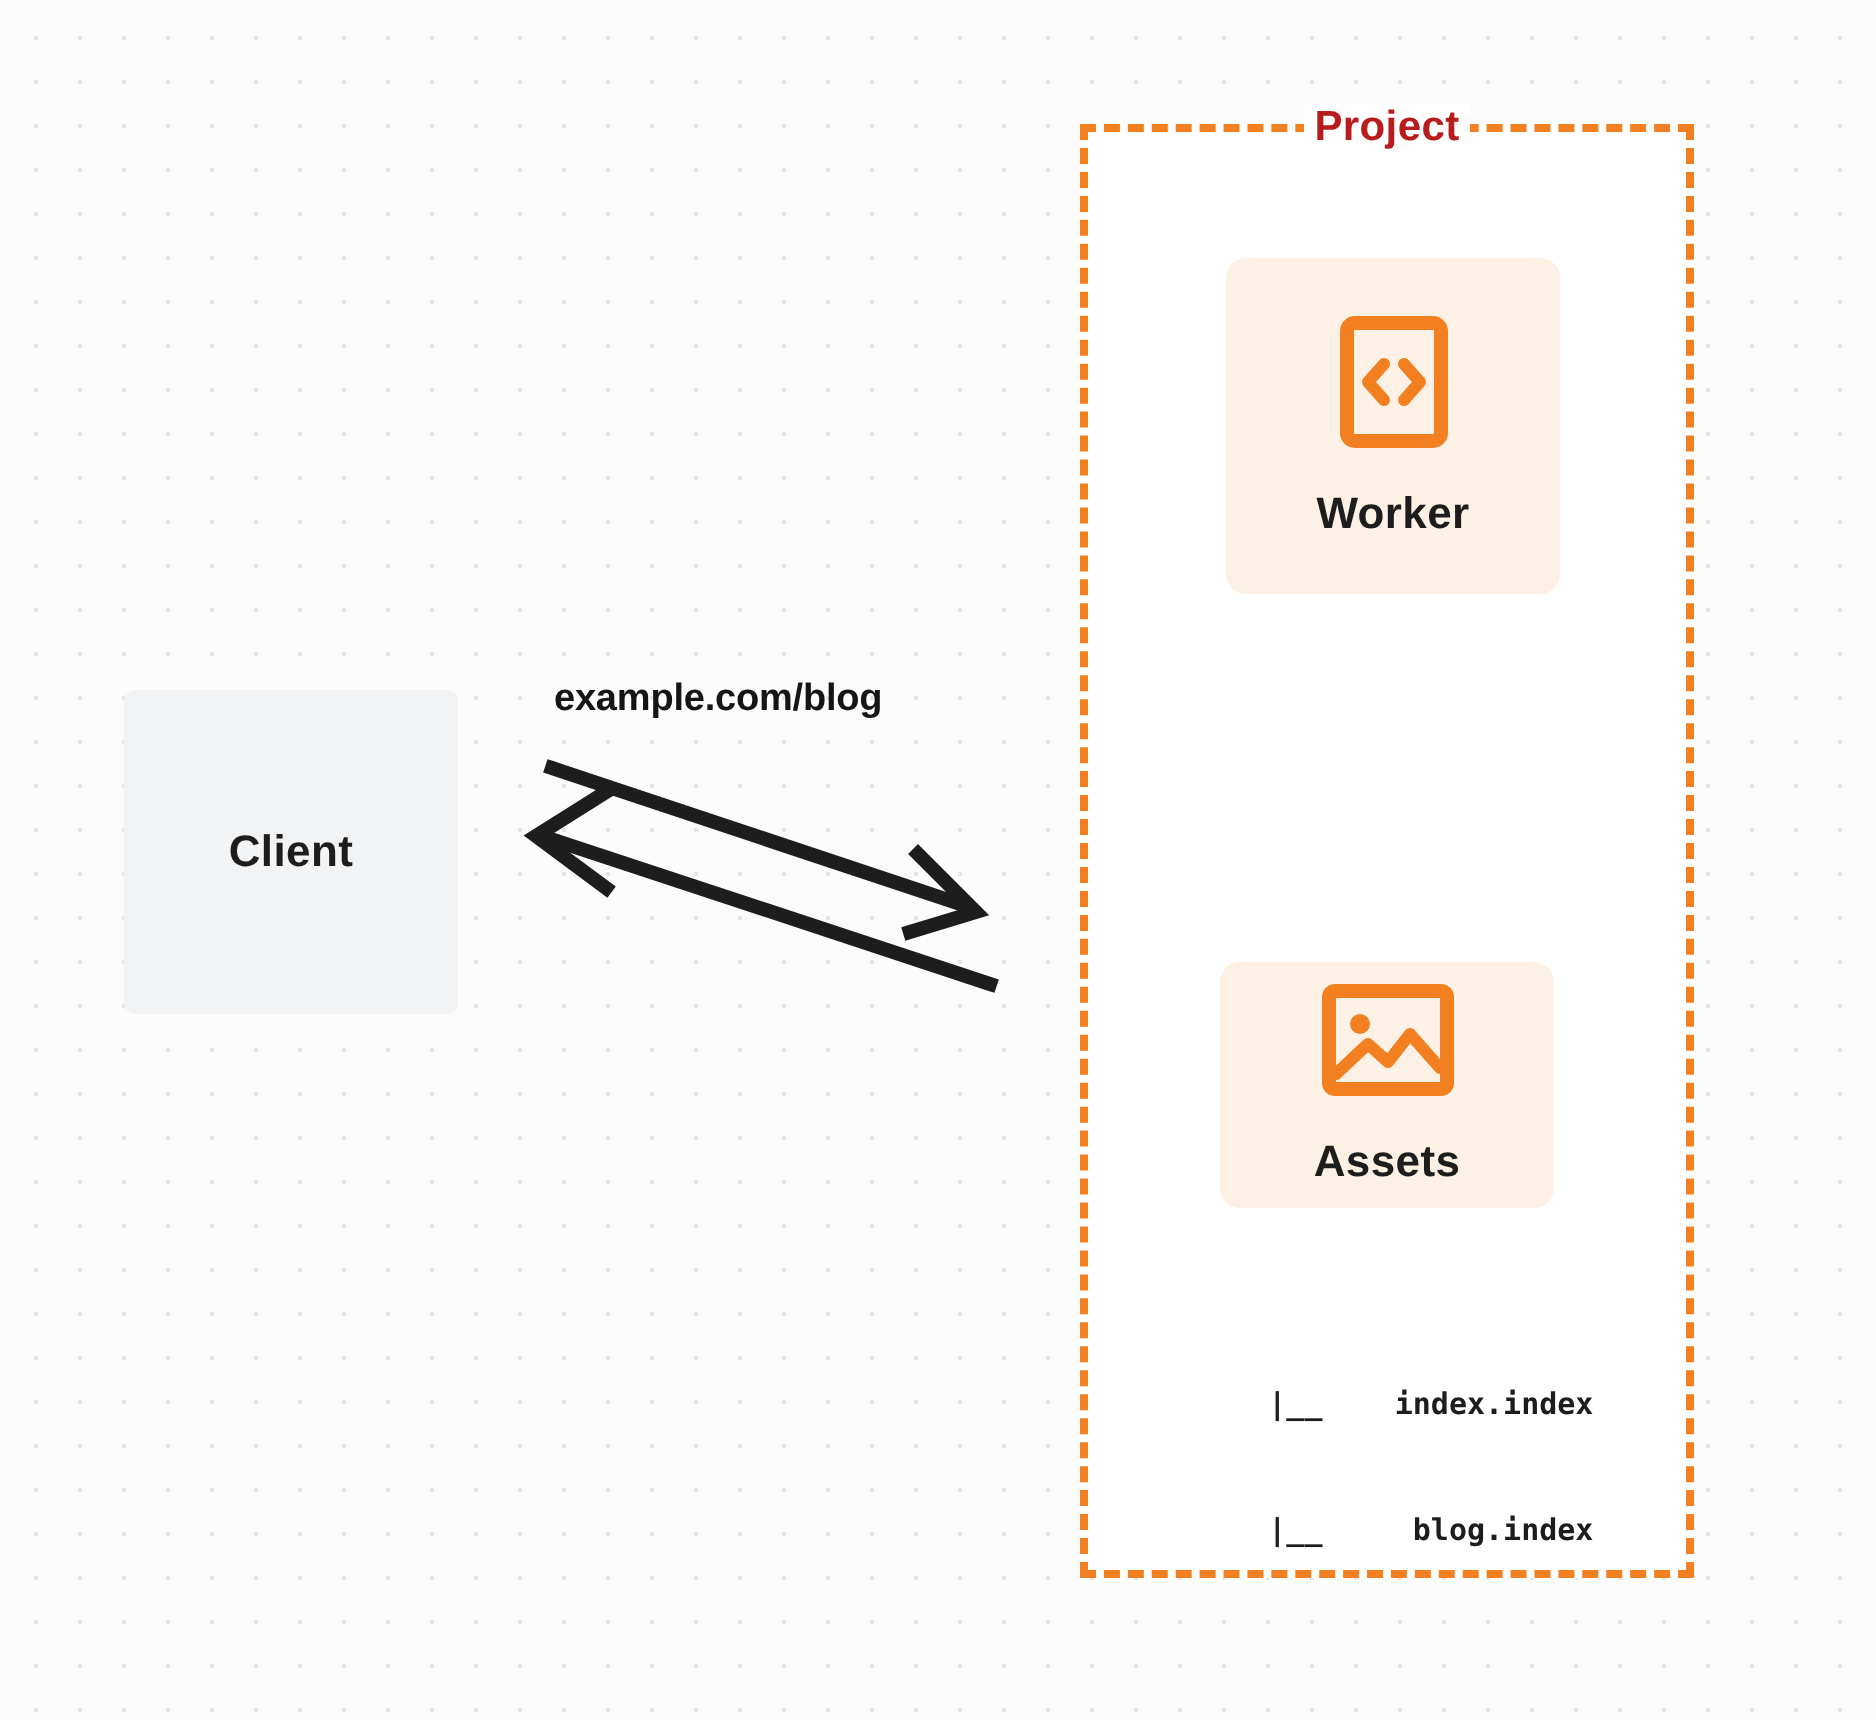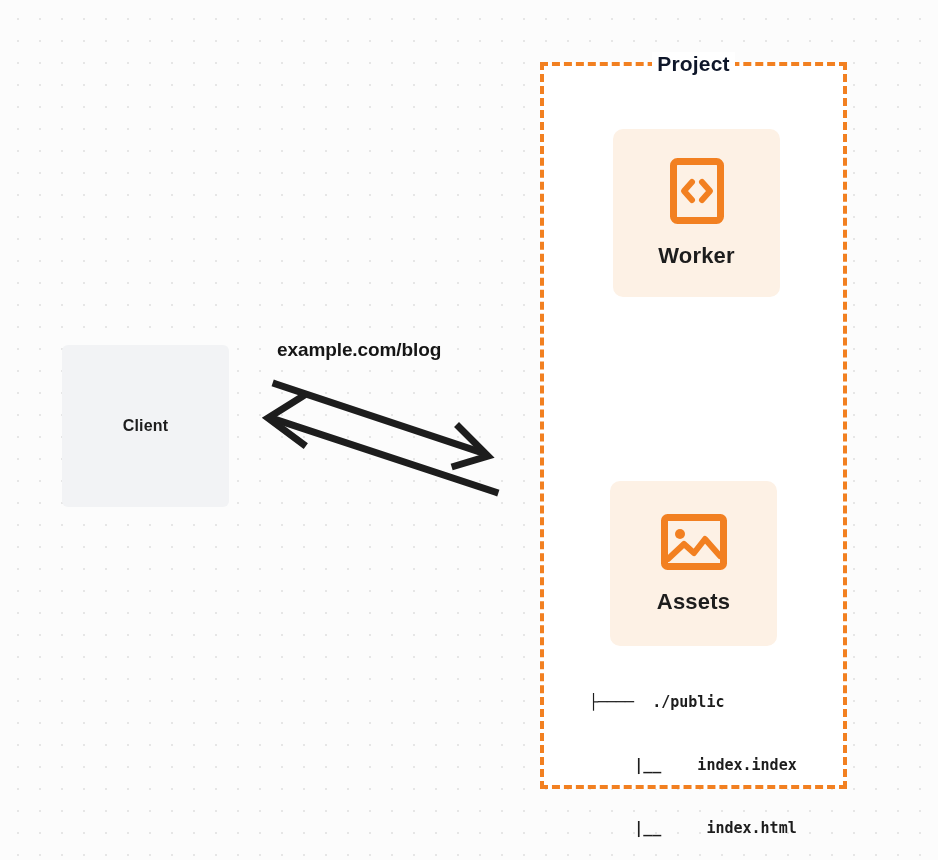--- a/index.html
+++ b/index.html
@@ -29,21 +29,21 @@
     top: 345px;
     width: 167px;
     height: 162px;
     background: #f2f3f5;
     border-radius: 6px;
     display: flex;
     align-items: center;
     justify-content: center;
   }
   .client-label {
-    font-size: 16px;
+    font-size: 22px;
     font-weight: bold;
     color: #1d1d1d;
     letter-spacing: 0.2px;
   }
 
   
   .project-container {
     position: absolute;
     left: 540px;
     top: 62px;
@@ -59,21 +59,21 @@
     right: 0;
     top: -14px;
     text-align: center;
     pointer-events: none;
   }
   .project-title span {
     background: #ffffff;
     padding: 0 5px;
     font-size: 21px;
     font-weight: bold;
-    color: #0f172a;
+    color: #b91c1c;
     letter-spacing: 0.2px;
   }
 
   
   .service-card {
     position: absolute;
     background: #fdf1e5;
     border-radius: 10px;
     display: flex;
     flex-direction: column;
@@ -83,21 +83,21 @@
   .card-worker {
     left: 613px;
     top: 129px;
     width: 167px;
     height: 168px;
   }
   .card-assets {
     left: 610px;
     top: 481px;
     width: 167px;
-    height: 165px;
+    height: 123px;
   }
   .card-icon {
     display: block;
     margin-bottom: 14px;
   }
   .card-label {
     font-size: 22px;
     font-weight: bold;
     color: #1d1d1d;
     letter-spacing: 0.2px;
@@ -187,19 +187,18 @@
       <svg width="68" height="58" viewBox="0 0 68 58" fill="none" xmlns="http://www.w3.org/2000/svg">
         <rect x="4.5" y="4.5" width="59" height="49" rx="3" stroke="#f28021" stroke-width="7"></rect>
         <circle cx="20" cy="21" r="5" fill="#f28021"></circle>
         <polyline points="8,46 24,31 34,40 45,26 60,43" stroke="#f28021" stroke-width="6" fill="none" stroke-linecap="round" stroke-linejoin="round"></polyline>
       </svg>
     </span>
     <span class="card-label">Assets</span>
   </div>
 
   <div class="file-tree">
-    <span class="tree-line">├────  ./public</span>
     <span class="tree-line">     |__    index.index</span>
-    <span class="tree-line">     |__     index.html</span>
+    <span class="tree-line">     |__     blog.index</span>
     
   </div>
 
 </div>
 
 </body></html>

